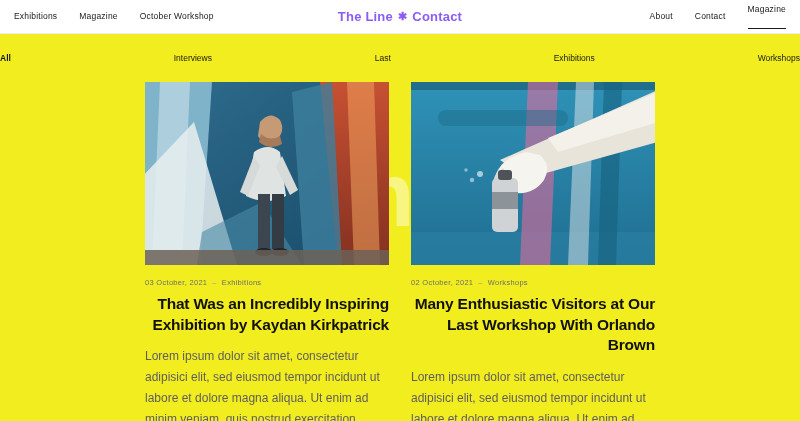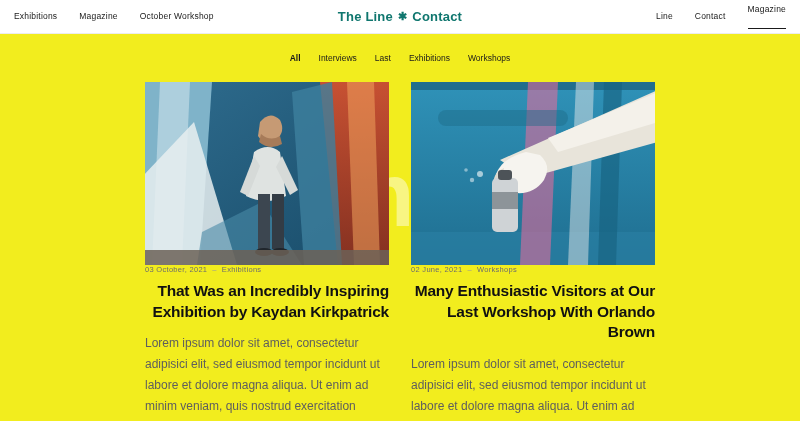--- a/index.html
+++ b/index.html
@@ -63,37 +63,37 @@
     white-space: nowrap;
     padding-bottom: 1px;
   }
   .nav-link.active {
     border-bottom: 1.5px solid #1a1a1a;
     padding-bottom: 14px;
   }
   .brand {
     font-size: 13px;
     font-weight: 700;
-    color: #0f766e;
+    color: #8b5cf6;
     letter-spacing: 0.2px;
     white-space: nowrap;
     display: flex;
     align-items: center;
     gap: 5px;
   }
   .brand-star { font-size: 11px; }
 
   
   .filterbar {
     position: relative;
     z-index: 2;
     height: 28px;
     display: flex;
     align-items: center;
-    justify-content: center;
+    justify-content: space-between;
     gap: 18px;
     margin-top: 10px;
   }
   .filter-item {
     font-size: 8.5px;
     color: #1a1a1a;
     text-decoration: none;
     white-space: nowrap;
   }
   .filter-item.active { font-weight: 700; }
@@ -111,21 +111,21 @@
   .thumb {
     width: 100%;
     height: 183px;
     overflow: hidden;
     position: relative;
     background: #444;
   }
   .thumb svg { display: block; width: 100%; height: 100%; }
 
   .meta {
-    margin-top: 0;
+    margin-top: 13px;
     font-size: 7.5px;
     color: #6d6d6d;
     letter-spacing: 0.3px;
     display: flex;
     align-items: center;
     gap: 5px;
   }
   .meta .dash { color: #9a9a9a; }
   .meta .cat { color: #6d6d6d; }
 
@@ -164,21 +164,21 @@
       <a class="nav-link" href="#">October Workshop</a>
     </div>
 
     <div class="brand">
       <span>The Line</span>
       <span class="brand-star">✱</span>
       <span>Contact</span>
     </div>
 
     <div class="nav-right">
-      <a class="nav-link" href="#">Line</a>
+      <a class="nav-link" href="#">About</a>
       <a class="nav-link" href="#">Contact</a>
       <a class="nav-link active" href="#">Magazine</a>
     </div>
   </div>
 
   <div class="filterbar">
     <a class="filter-item active" href="#">All</a>
     <a class="filter-item" href="#">Interviews</a>
     <a class="filter-item" href="#">Last</a>
     <a class="filter-item" href="#">Exhibitions</a>
@@ -258,21 +258,21 @@
           <rect x="84" y="96" width="26" height="54" rx="5" fill="#cfd3d6"></rect>
           <rect x="84" y="110" width="26" height="17" fill="#8d9499"></rect>
           <rect x="90" y="88" width="14" height="10" rx="3" fill="#4d5358"></rect>
 
           <circle cx="72" cy="92" r="3" fill="#ffffff" opacity=".6"></circle>
           <circle cx="64" cy="98" r="2.2" fill="#ffffff" opacity=".5"></circle>
           <circle cx="58" cy="88" r="1.8" fill="#ffffff" opacity=".45"></circle>
         </svg>
       </div>
       <div class="meta">
-        <span>02 June, 2021</span>
+        <span>02 October, 2021</span>
         <span class="dash">–</span>
         <span class="cat">Workshops</span>
       </div>
       <h2 class="card-title">Many Enthusiastic Visitors at Our Last Workshop With Orlando Brown</h2>
       <p class="excerpt">Lorem ipsum dolor sit amet, consectetur adipisici elit, sed eiusmod tempor incidunt ut labore et dolore magna aliqua. Ut enim ad minim veniam, quis nostrud exercitation ullamco laboris nisi ut aliq...</p>
     </div>
   </div>
 
   <div class="grid grid-row2">
     

